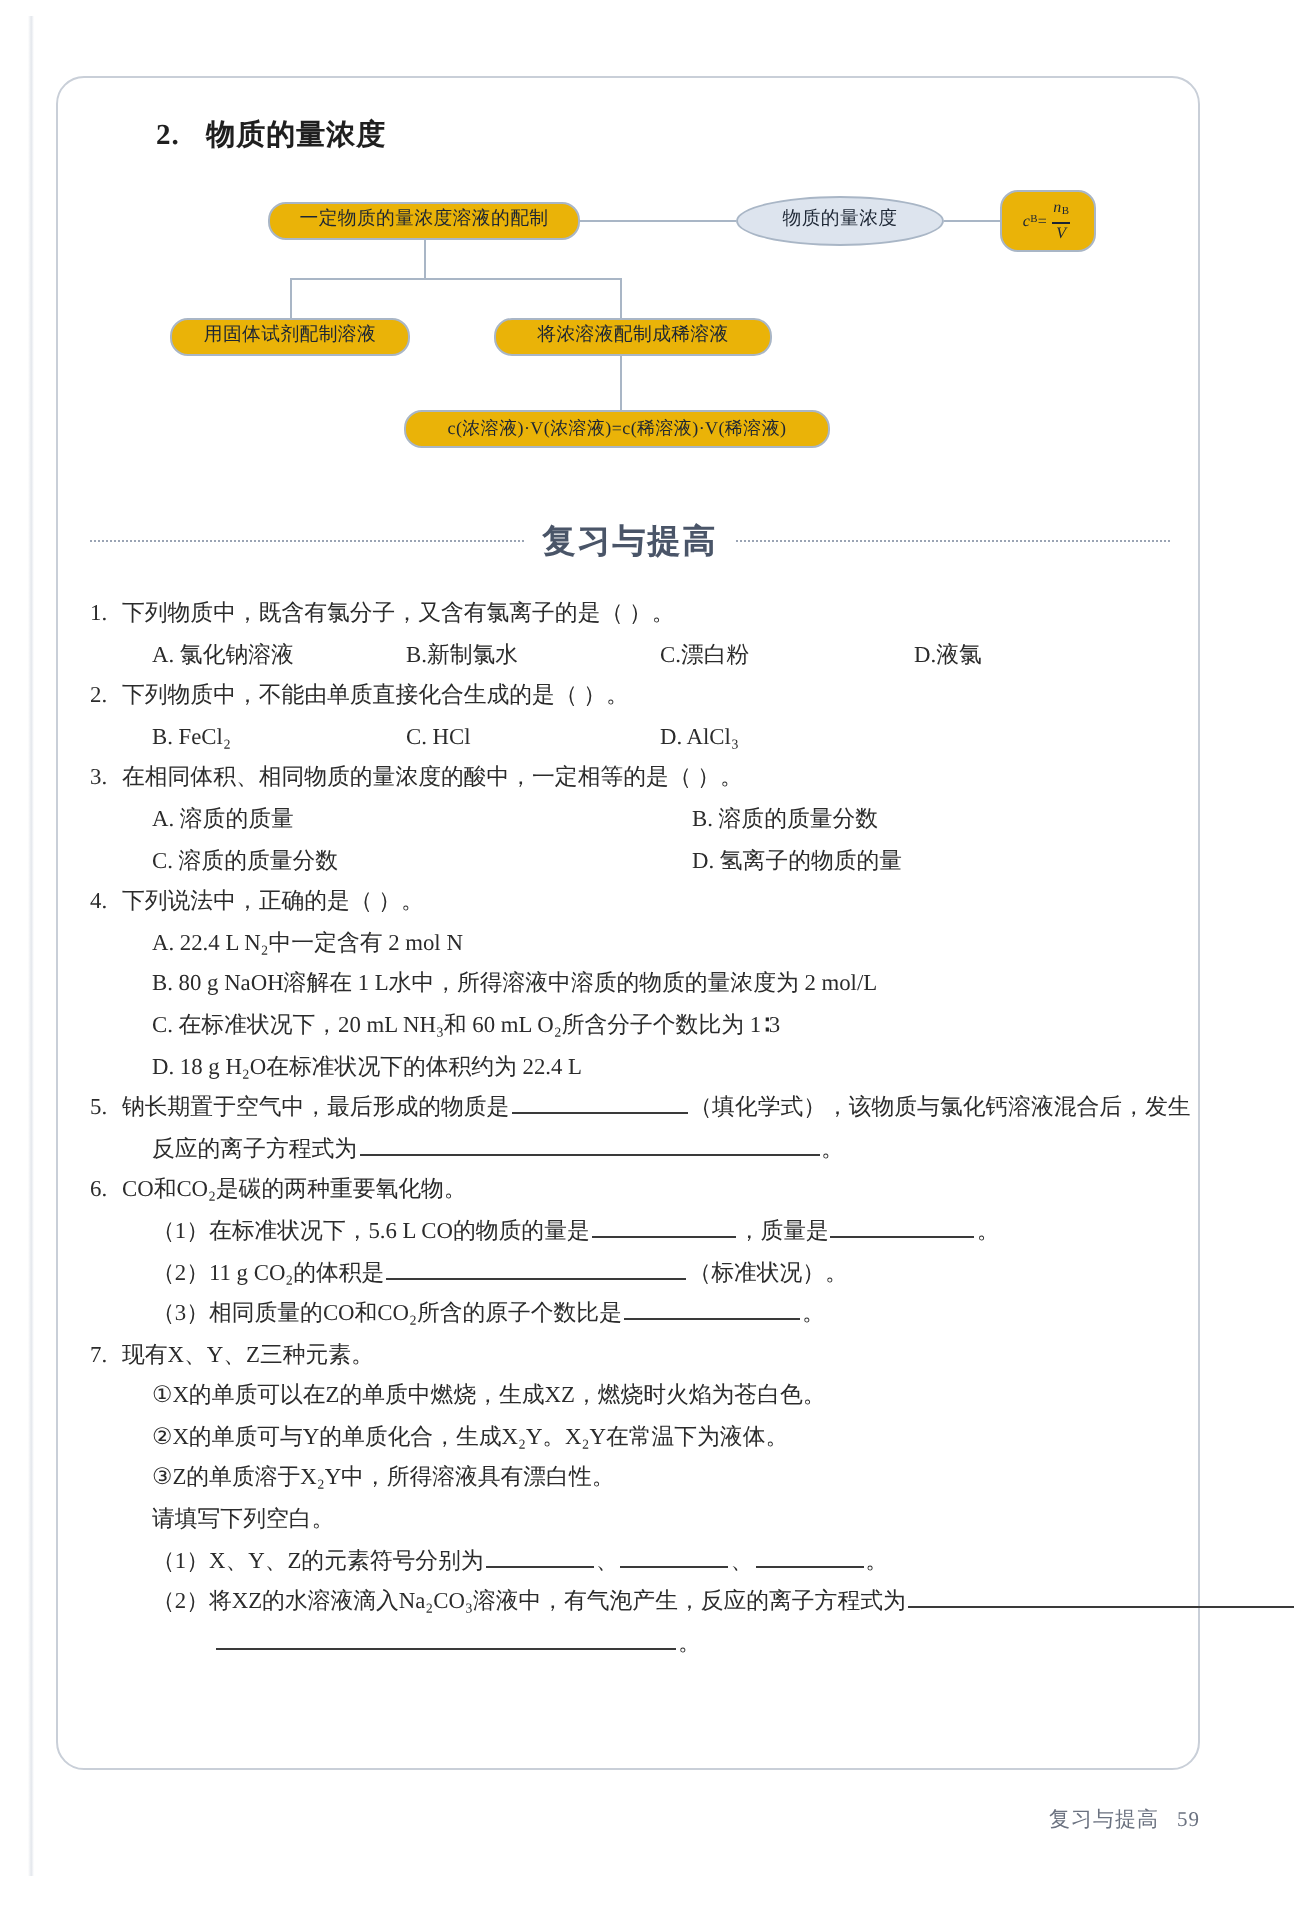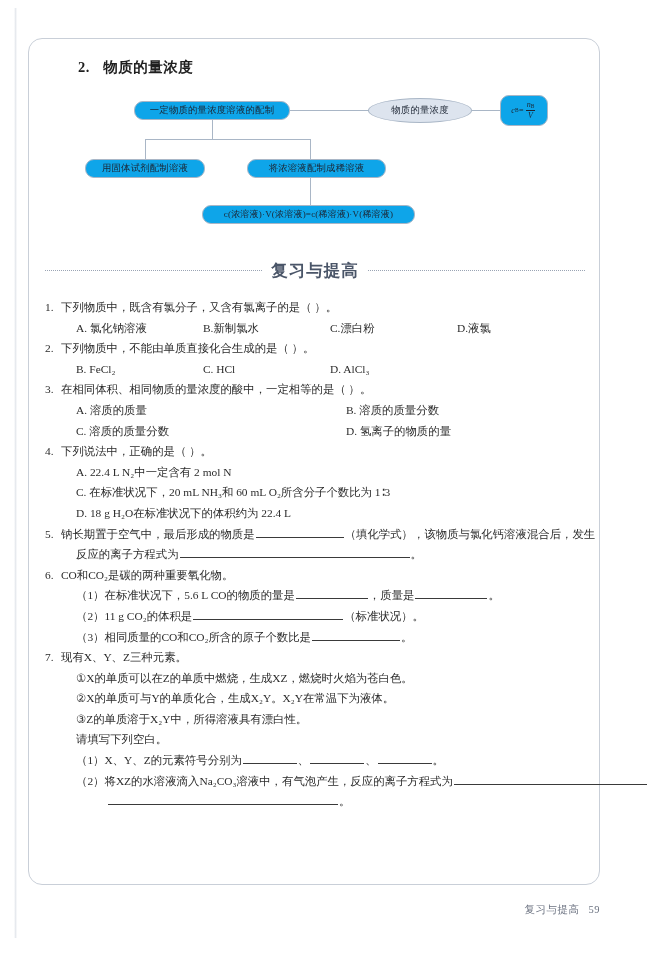--- a/index.html
+++ b/index.html
@@ -54,21 +54,21 @@
   #concept-map {
     position: absolute;
     left: 28px;
     top: 88px;
     width: 572px;
     height: 148px;
   }
   .cm-node {
     position: absolute;
     box-sizing: border-box;
-    background: #0ea5e9;
+    background: #eab308;
     border: 1px solid #a9b6c6;
     border-radius: 9px;
     color: #1c2533;
     font-size: 9.4px;
     line-height: 1;
     display: flex;
     align-items: center;
     justify-content: center;
     text-align: center;
     white-space: nowrap;
@@ -268,20 +268,21 @@
     </div>
     <div class="opts-row two">
       <span class="opt">C. 溶质的质量分数</span>
       <span class="opt">D. 氢离子的物质的量</span>
     </div>
   </div>
 
   <div class="q">
     <div class="q-stem"><span class="q-num">4.</span><span>下列说法中，正确的是（        ）。</span></div>
     <div class="sub-line">A. 22.4 L N₂中一定含有 2 mol N</div>
+    <div class="sub-line">B. 80 g NaOH溶解在 1 L水中，所得溶液中溶质的物质的量浓度为 2 mol/L</div>
     <div class="sub-line">C. 在标准状况下，20 mL NH₃和 60 mL O₂所含分子个数比为 1∶3</div>
     <div class="sub-line">D. 18 g H₂O在标准状况下的体积约为 22.4 L</div>
   </div>
 
   <div class="q">
     <div class="q-stem"><span class="q-num">5.</span><span>钠长期置于空气中，最后形成的物质是</span><span class="blank b-l"></span><span>（填化学式），该物质与氯化钙溶液混合后，发生</span></div>
     <div class="cont-line"><span>反应的离子方程式为</span><span class="blank b-w"></span><span>。</span></div>
   </div>
 
   <div class="q">

